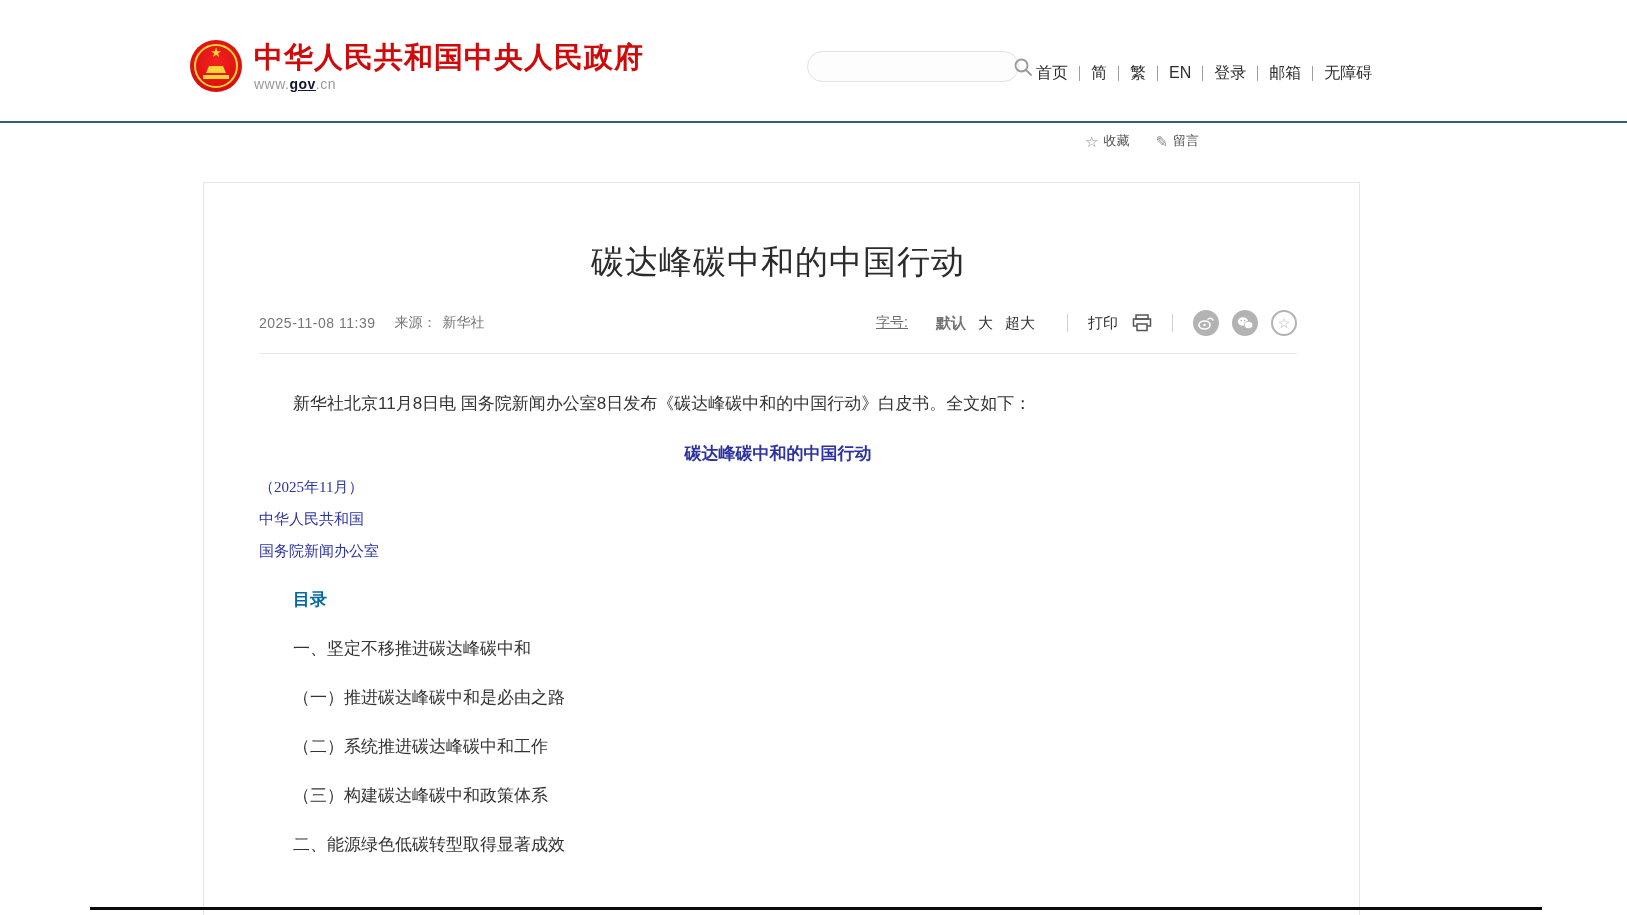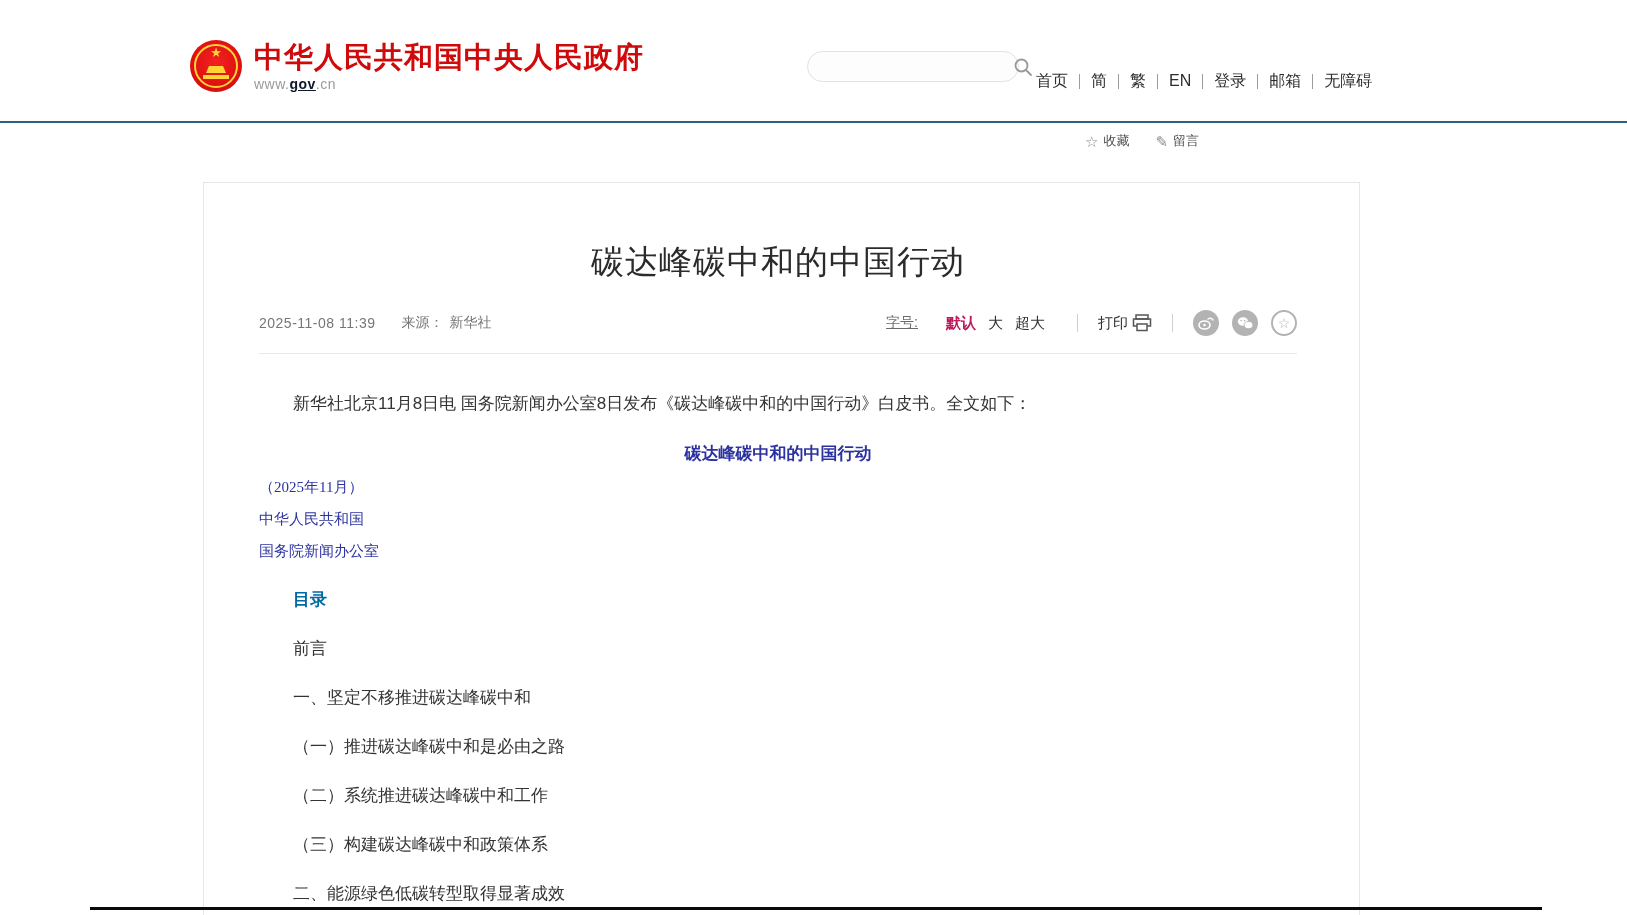--- a/index.html
+++ b/index.html
@@ -25,21 +25,21 @@
   .site-url { margin-top:3px; font-size:14px; color:#9a9a9a; letter-spacing:.5px; }
   .site-url .gov { color:#0f172a; text-decoration:underline; font-weight:bold;text-align:right; }
 
   .search-box { position:absolute; left:807px; top:51px; width:212px; height:31px;
                 border:1px solid #e2e2e2; border-radius:16px; background:#fdfdfd;
                 display:flex; align-items:center; }
   .search-box input { flex:1; border:none; outline:none; background:transparent; height:100%;
                       padding:0 8px 0 16px; font-size:14px; color:#333; }
   .search-icon { width:20px; height:20px; margin-right:10px; flex:0 0 auto; }
 
-  .top-nav { position:absolute; left:1036px; top:68px; height:26px; display:flex; align-items:center; }
+  .top-nav { position:absolute; left:1036px; top:60px; height:26px; display:flex; align-items:center; }
   .top-nav .nav-link { font-size:16px; color:#2d2d2d; white-space:nowrap; cursor:pointer; }
   .nav-sep { width:1px; height:15px; background:#9c9c9c; margin:0 11px; }
 
   
   .action-row { position:absolute; left:1085px; top:132px; display:flex; align-items:center; gap:26px; }
   .action-item { display:flex; align-items:center; gap:5px; cursor:pointer; }
   .action-item .a-icon { color:#8e8e8e; font-size:15px; line-height:15px; }
   .action-item .a-label { color:#4f4f4f; font-size:13px; }
 
   
@@ -47,29 +47,29 @@
           background:#ffffff; border:1px solid #e6e6e6; border-bottom:none;
           padding:15px 62px 0 55px; }
 
   .article-title { margin-top:42px; text-align:center; font-size:33px; font-weight:500;
                    color:#2b2b2b; letter-spacing:1px; line-height:44px; }
 
   .meta-row { margin-top:26px; display:flex; justify-content:space-between; align-items:center;
               padding-bottom:17px; border-bottom:1px solid #e8e8e8; }
   .meta-left { display:flex; align-items:center; color:#767676; font-size:14px; }
   .meta-date { letter-spacing:.5px; }
-  .meta-source-label { margin-left:26px; }
+  .meta-source-label { margin-left:19px; }
   .meta-source { margin-left:6px; }
 
   .meta-right { display:flex; align-items:center; }
   .fs-label { color:#6b6b6b; font-size:14px; margin-right:28px;text-decoration:underline; }
   .fs-opt { font-size:15px; color:#333; margin-right:12px; cursor:pointer; }
-  .fs-opt.active { color:#be185d; font-weight:bold; }
+  .fs-opt.active { color:#737373; font-weight:bold; }
   .meta-sep { width:1px; height:18px; background:#cfcfcf; margin:0 20px; }
-  .print-group { display:flex; align-items:center; gap:4px; cursor:pointer; }
+  .print-group { display:flex; align-items:center; gap:14px; cursor:pointer; }
   .print-label { font-size:15px; color:#333; }
   .share-icons { display:flex; align-items:center; gap:13px; }
   .share-circle { width:26px; height:26px; border-radius:50%; background:#b3b3b3;
                   display:flex; align-items:center; justify-content:center; cursor:pointer; }
   .share-circle svg { display:block; }
   .share-circle.outline { background:#fff; border:2px solid #b3b3b3; color:#b3b3b3;
                           font-size:14px; line-height:14px; }
 
   
   .body-text { font-size:17px; color:#333; }
@@ -190,21 +190,20 @@
     </div>
 
     <div class="body-text">
       <p class="p-intro">新华社北京11月8日电 国务院新闻办公室8日发布《碳达峰碳中和的中国行动》白皮书。全文如下：</p>
       <p class="doc-title">碳达峰碳中和的中国行动</p>
       <p class="doc-sub">（2025年11月）</p>
       <p class="doc-sub">中华人民共和国</p>
       <p class="doc-sub">国务院新闻办公室</p>
 
       <p class="toc-heading">目录</p>
-      <p class="toc-item">前言</p>
       <p class="toc-item">一、坚定不移推进碳达峰碳中和</p>
       <p class="toc-item">（一）推进碳达峰碳中和是必由之路</p>
       <p class="toc-item">（二）系统推进碳达峰碳中和工作</p>
       <p class="toc-item">（三）构建碳达峰碳中和政策体系</p>
       <p class="toc-item">二、能源绿色低碳转型取得显著成效</p>
 
     </div>
   </div>
 
   <div class="bottom-edge"></div>

